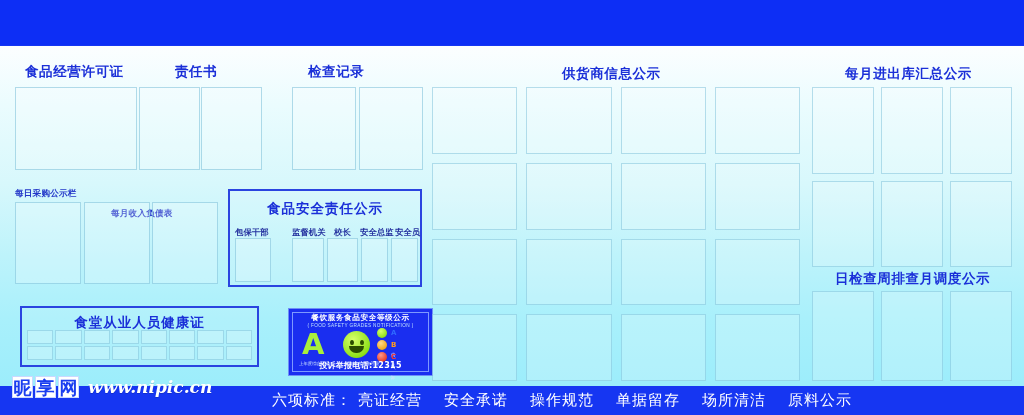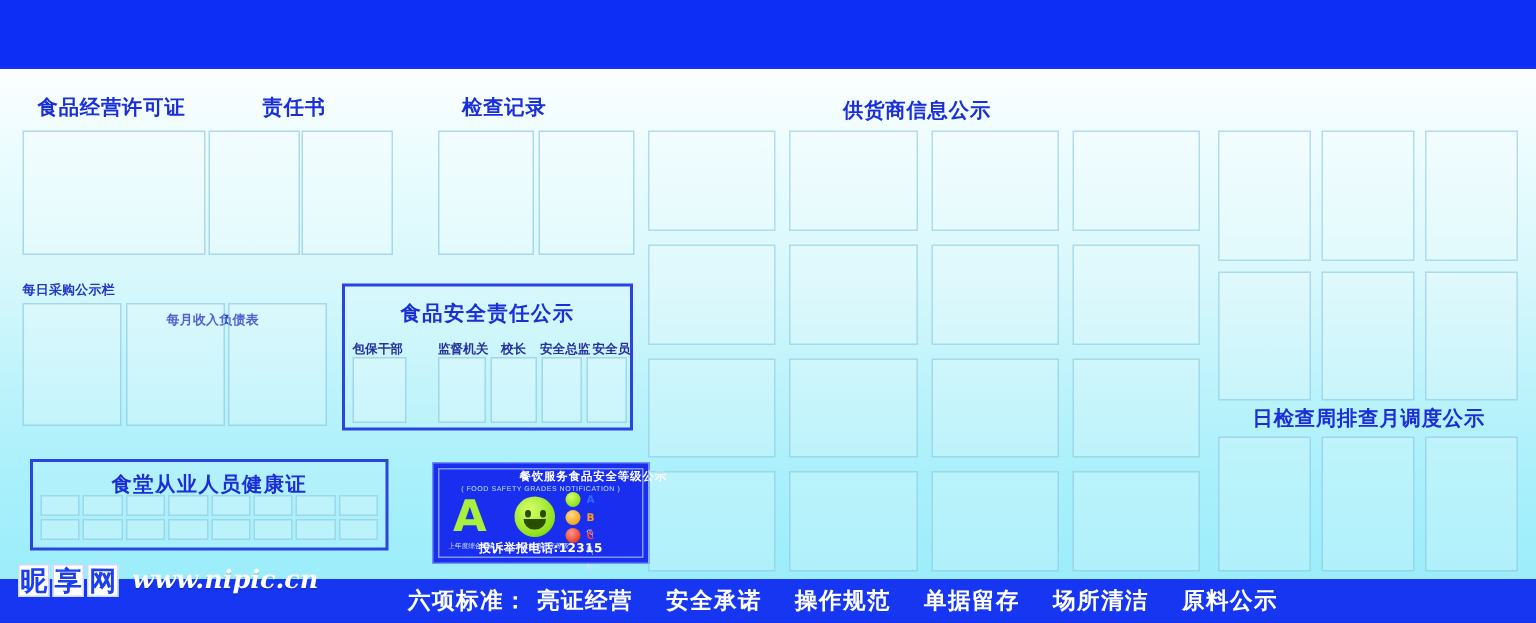--- a/index.html
+++ b/index.html
@@ -31,21 +31,21 @@
   }
 
   
   .footer{
     position:absolute;left:0;top:386px;width:1024px;height:29px;
     background:#1636f2;
   }
   .footer-strip{
     position:absolute;left:0;top:0;width:1024px;height:29px;
     display:flex;align-items:center;
-    color:#ffffff;font-size:15px;font-weight:bold;
+    color:#ffffff;font-size:15px;font-weight:normal;
     font-family:"DejaVu Serif","Liberation Serif",serif;
     padding-left:272px;box-sizing:border-box;letter-spacing:1px;
   }
   .footer-strip .f-item{margin-right:22px;white-space:nowrap;}
   .footer-strip .f-lead{margin-right:6px;}
 
   
   .watermark{
     position:absolute;left:12px;top:376px;display:flex;align-items:center;
     z-index:20;
@@ -101,21 +101,21 @@
     position:absolute;color:#24319f;font-weight:bold;font-size:8.4px;
     white-space:nowrap;font-family:"DejaVu Sans","Liberation Sans",sans-serif;
   }
 
   
   .grade-card{
     position:absolute;border:1px solid #6f8ef7;box-sizing:border-box;
     background:#1a2ef0;
   }
   .gc-inner{position:absolute;left:3px;top:3px;right:3px;bottom:3px;border:1px solid #7d99ff;box-sizing:border-box;}
-  .gc-t1{position:absolute;left:0;top:4px;width:100%;text-align:center;color:#fff;font-size:7.6px;font-weight:bold;letter-spacing:.6px;font-family:"DejaVu Sans","Liberation Sans",sans-serif;margin-left:35px;}
+  .gc-t1{position:absolute;left:0;top:4px;width:100%;text-align:center;color:#fff;font-size:7.6px;font-weight:bold;letter-spacing:.6px;font-family:"DejaVu Sans","Liberation Sans",sans-serif;}
   .gc-t2{position:absolute;left:0;top:14px;width:100%;text-align:center;color:#bfe0ff;font-size:4.7px;letter-spacing:.35px;font-family:"Liberation Sans","DejaVu Sans",sans-serif;}
   .gc-A{position:absolute;left:13px;top:21px;color:#a8f03c;font-size:29px;font-weight:bold;line-height:29px;font-family:"DejaVu Sans","Liberation Sans",sans-serif;}
   .gc-face{position:absolute;border-radius:50%;}
   .gc-face-big{left:54px;top:22px;width:27px;height:27px;background:radial-gradient(circle at 38% 32%,#d6ff6a,#8fe01b 70%,#63b800);}
   .gc-legend{position:absolute;left:88px;top:19px;}
   .gl-row{position:relative;height:11px;margin-bottom:1px;}
   .gl-dot{position:absolute;left:0;top:0;width:10px;height:10px;border-radius:50%;}
   .gl-lab{position:absolute;left:14px;top:0px;font-size:7px;font-weight:bold;line-height:10px;font-family:"DejaVu Sans","Liberation Sans",sans-serif;}
   .gl-sub{font-size:4px;font-weight:normal;color:#cfe3ff;margin-left:1px;}
   .gc-c1{position:absolute;left:10px;top:52px;color:#cfe6ff;font-size:4.4px;font-family:"Liberation Sans","DejaVu Sans",sans-serif;white-space:nowrap;}
@@ -231,20 +231,21 @@
       <div class="cell" style="border: 1px solid rgba(120, 190, 215, 0.5); background: rgba(255, 255, 255, 0.2); box-sizing: border-box;"></div>
       <div class="cell" style="border: 1px solid rgba(120, 190, 215, 0.5); background: rgba(255, 255, 255, 0.2); box-sizing: border-box;"></div>
       <div class="cell" style="border: 1px solid rgba(120, 190, 215, 0.5); background: rgba(255, 255, 255, 0.2); box-sizing: border-box;"></div>
       <div class="cell" style="border: 1px solid rgba(120, 190, 215, 0.5); background: rgba(255, 255, 255, 0.2); box-sizing: border-box;"></div>
       <div class="cell" style="border: 1px solid rgba(120, 190, 215, 0.5); background: rgba(255, 255, 255, 0.2); box-sizing: border-box;"></div>
       <div class="cell" style="border: 1px solid rgba(120, 190, 215, 0.5); background: rgba(255, 255, 255, 0.2); box-sizing: border-box;"></div>
       <div class="cell" style="border: 1px solid rgba(120, 190, 215, 0.5); background: rgba(255, 255, 255, 0.2); box-sizing: border-box;"></div>
       <div class="cell" style="border: 1px solid rgba(120, 190, 215, 0.5); background: rgba(255, 255, 255, 0.2); box-sizing: border-box;"></div>
     </div>
 
+  <div class="sec-title t-big" style="left:845px;top:65px;">每月进出库汇总公示</div>
   <div id="inout-grid" style="position:absolute;left:812px;top:87px;width:200px;height:180px;display:grid;grid-template-columns:repeat(3,1fr);grid-template-rows:repeat(2,1fr);gap:7px;">
       <div class="cell" style="border: 1px solid rgba(120, 190, 215, 0.5); background: rgba(255, 255, 255, 0.2); box-sizing: border-box;"></div>
       <div class="cell" style="border: 1px solid rgba(120, 190, 215, 0.5); background: rgba(255, 255, 255, 0.2); box-sizing: border-box;"></div>
       <div class="cell" style="border: 1px solid rgba(120, 190, 215, 0.5); background: rgba(255, 255, 255, 0.2); box-sizing: border-box;"></div>
       <div class="cell" style="border: 1px solid rgba(120, 190, 215, 0.5); background: rgba(255, 255, 255, 0.2); box-sizing: border-box;"></div>
       <div class="cell" style="border: 1px solid rgba(120, 190, 215, 0.5); background: rgba(255, 255, 255, 0.2); box-sizing: border-box;"></div>
       <div class="cell" style="border: 1px solid rgba(120, 190, 215, 0.5); background: rgba(255, 255, 255, 0.2); box-sizing: border-box;"></div>
     </div>
 
   <div class="sec-title t-big" style="left:835px;top:270px;">日检查周排查月调度公示</div>

